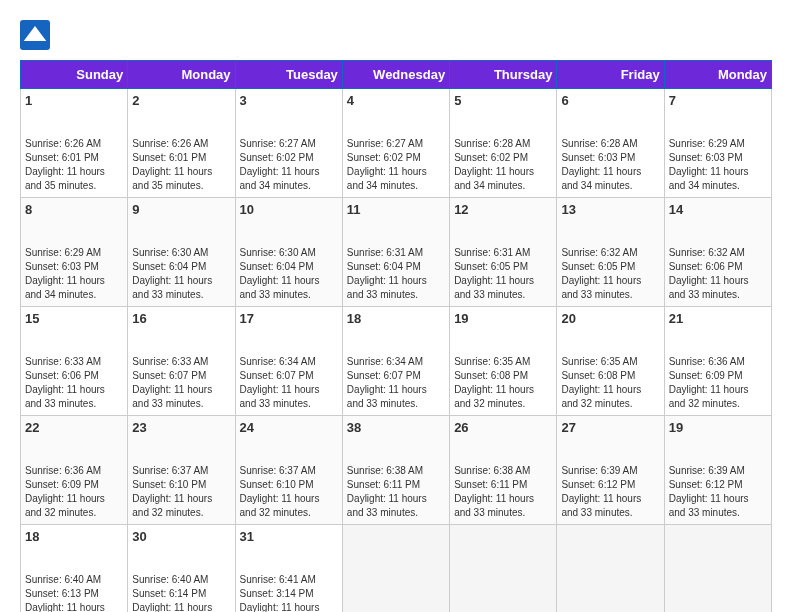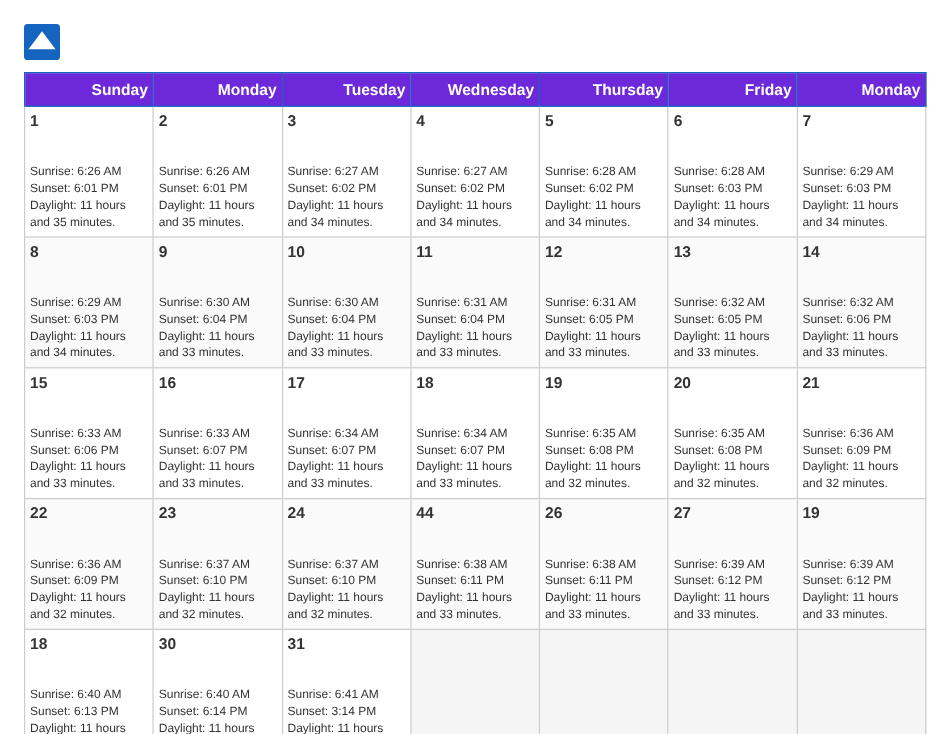--- a/index.html
+++ b/index.html
@@ -286,21 +286,21 @@
 and 32 minutes.</div>
         </td>
         <td>
           <span class="day-num">24</span>
           <div class="day-info" style="white-space: pre-line;">Sunrise: 6:37 AM
 Sunset: 6:10 PM
 Daylight: 11 hours
 and 32 minutes.</div>
         </td>
         <td>
-          <span class="day-num">44</span>
+          <span class="day-num">38</span>
           <div class="day-info" style="white-space: pre-line;">Sunrise: 6:38 AM
 Sunset: 6:11 PM
 Daylight: 11 hours
 and 33 minutes.</div>
         </td>
         <td>
           <span class="day-num">26</span>
           <div class="day-info" style="white-space: pre-line;">Sunrise: 6:38 AM
 Sunset: 6:11 PM
 Daylight: 11 hours

